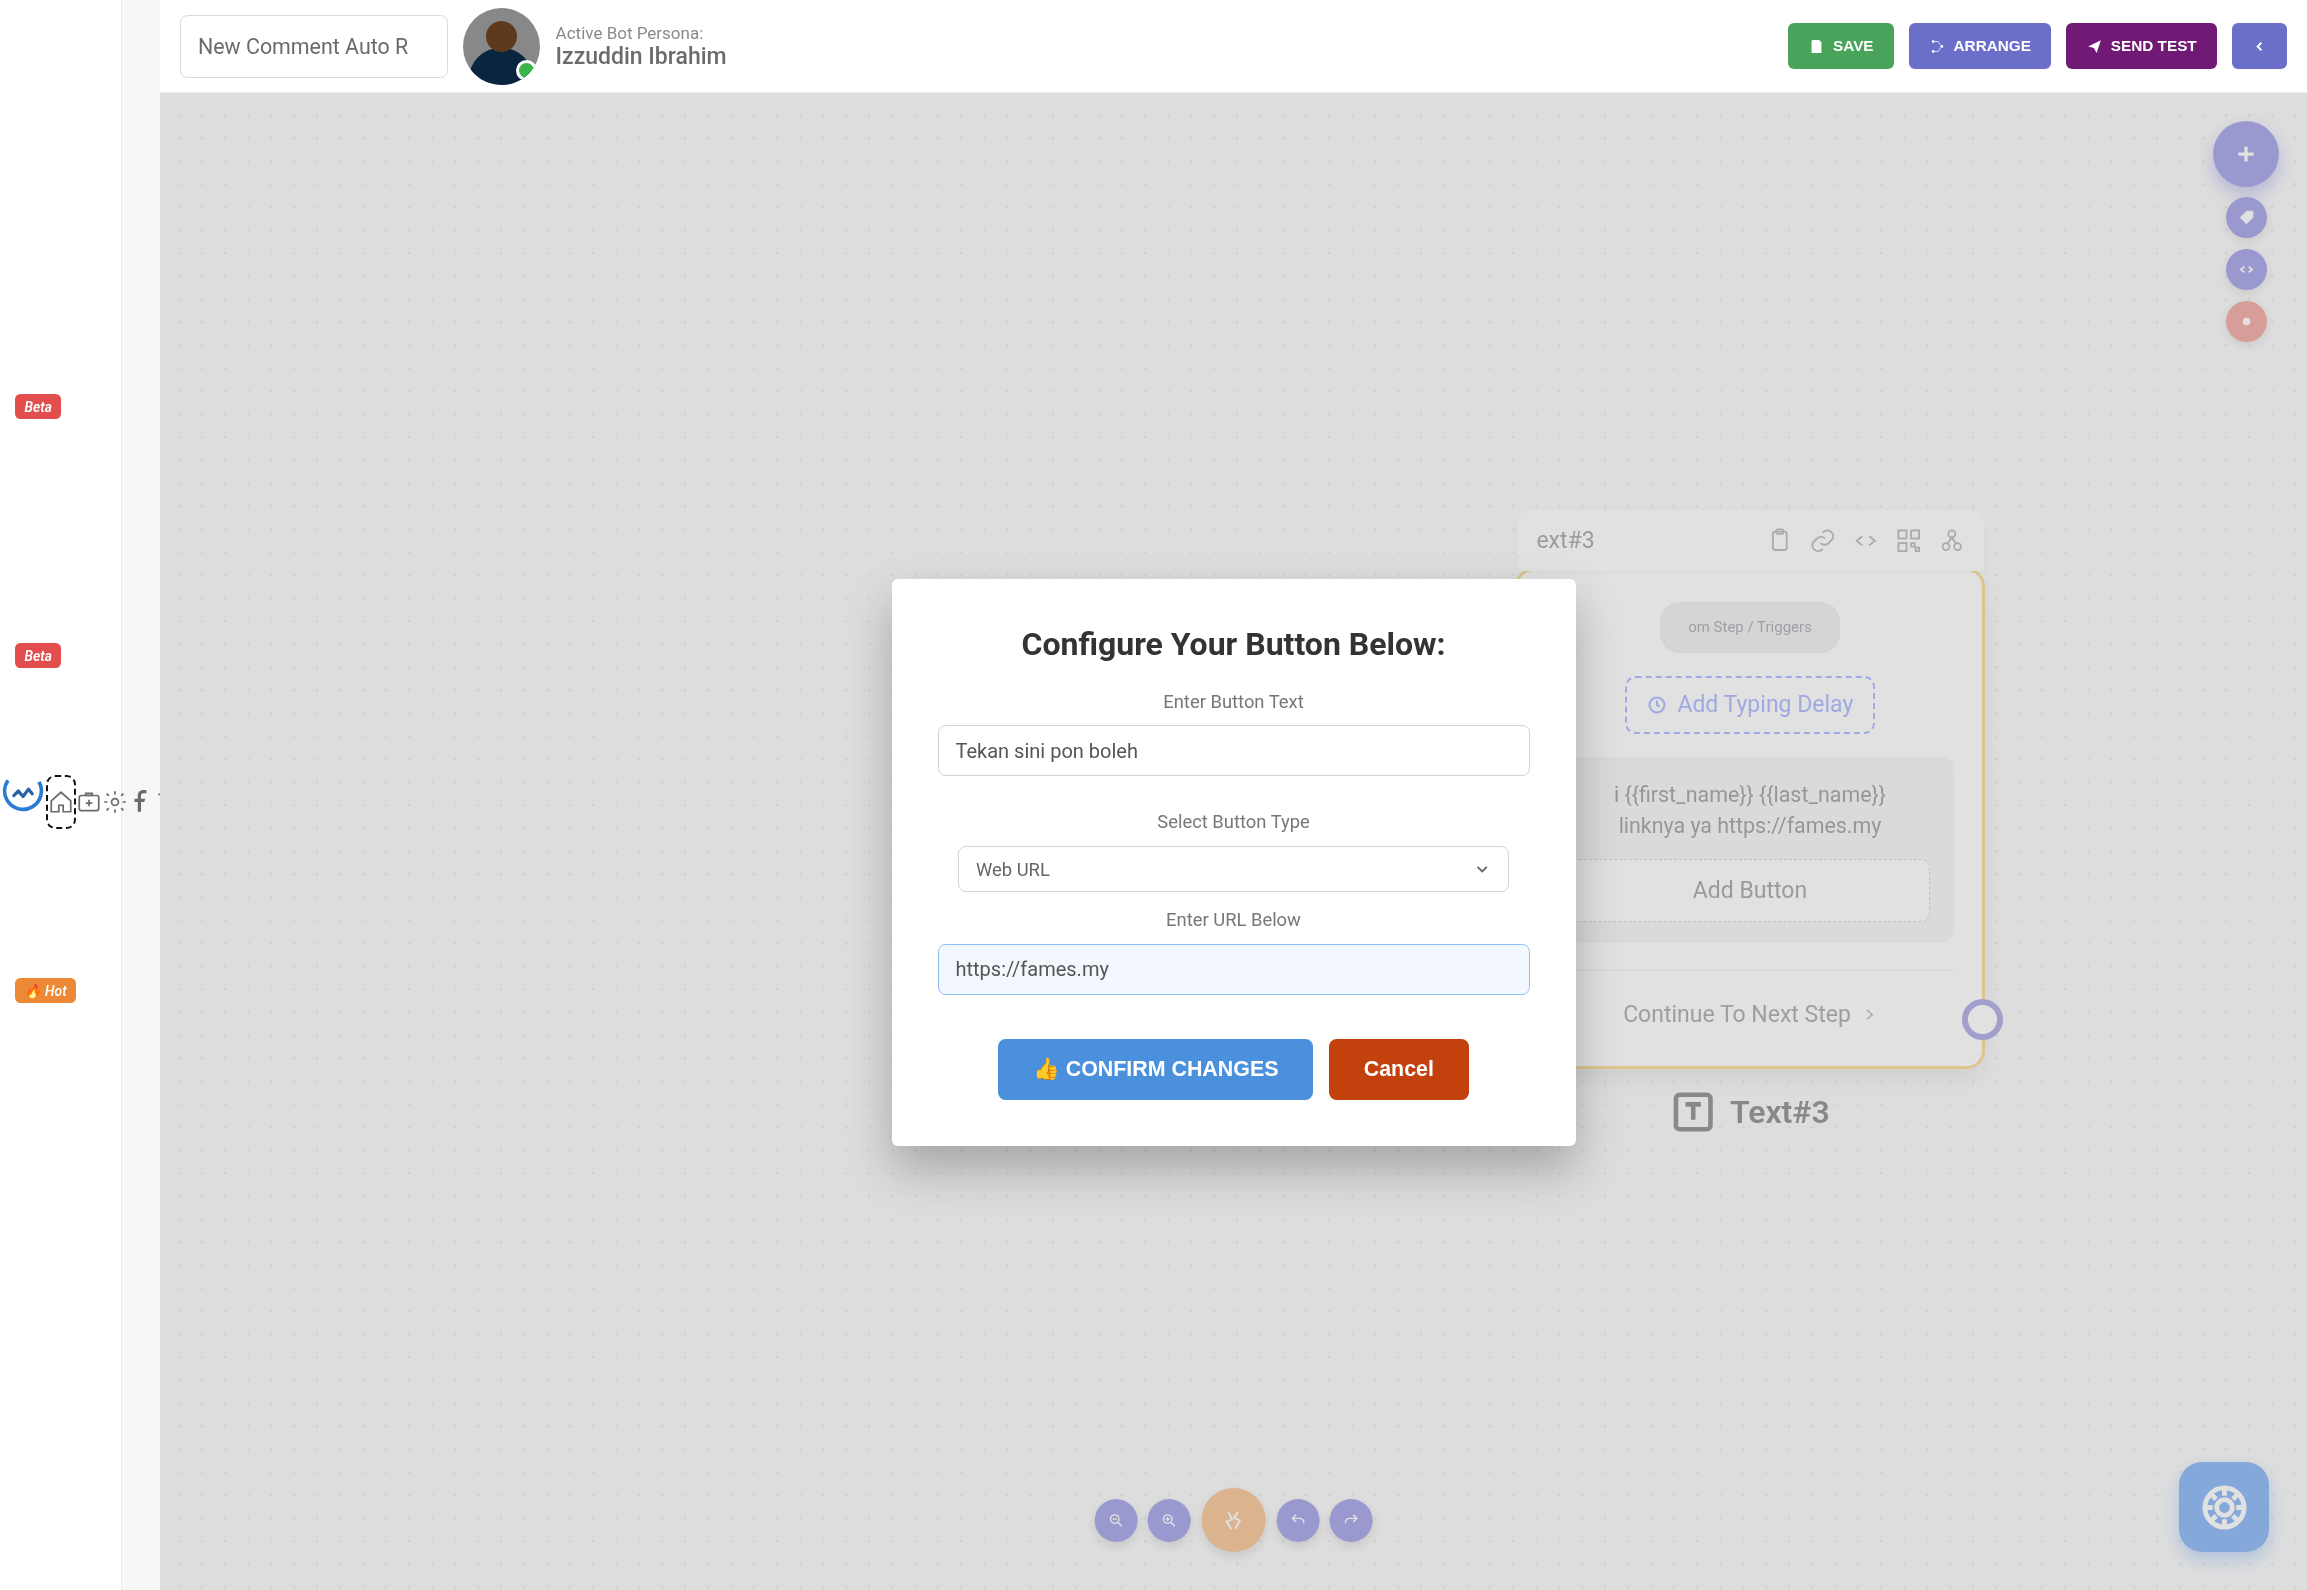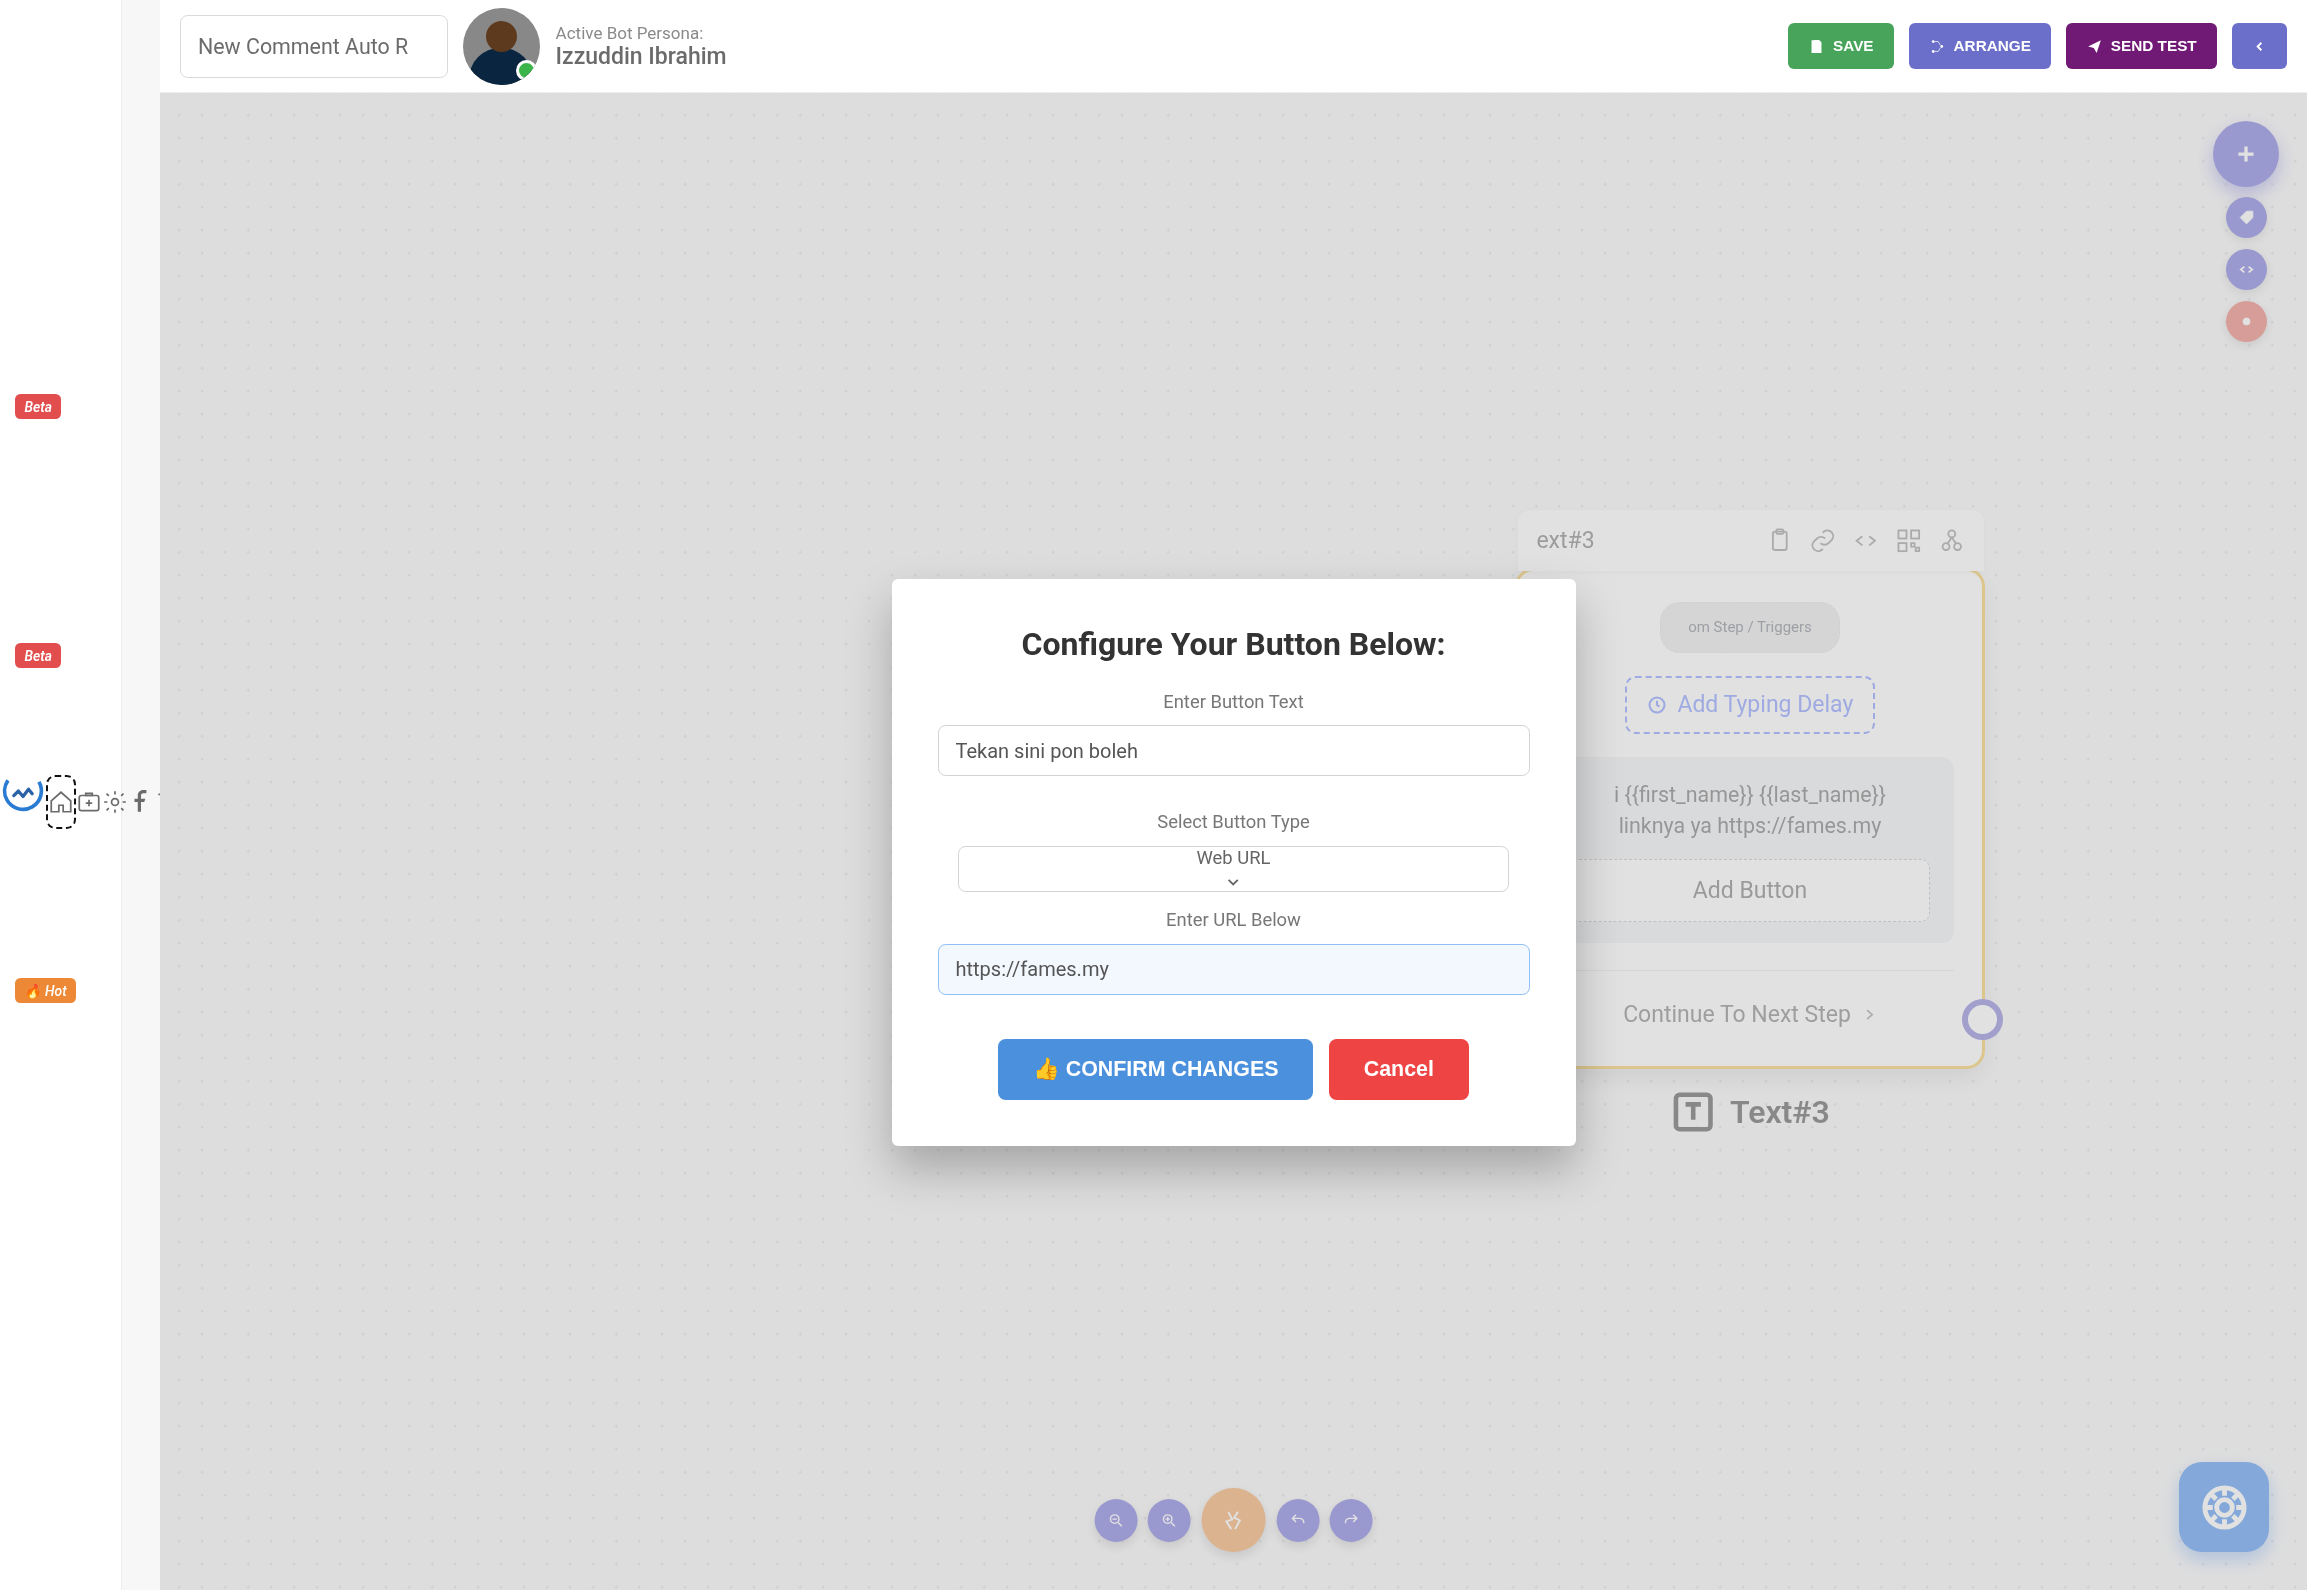--- a/index.html
+++ b/index.html
@@ -90,29 +90,29 @@
   .card-footer-label { position:absolute; left: 50%; transform:translateX(-50%); top: calc(100% + 23px); display:flex; align-items:center; gap:13.8px; font-size:32px; color:#3a3a3a; font-weight:600;}
   .card-footer-label svg { width:46px; height:46px; stroke:#3a3a3a; fill:none; stroke-width:2.4;}
 
   
   .overlay { position:absolute; inset:0; background:rgba(200,200,200,.55); display:flex; align-items:flex-start; justify-content:center; }
   .modal { width: 684px; margin-top: 486px; background:#fff; border-radius:6.1px; box-shadow: 0 23px 46px rgba(0,0,0,.25); padding: 46px 46px 46px 46px; }
   .modal h2 { text-align:center; font-size:32px; font-weight:700; color:#333; margin-bottom:27.6px;}
   .m-label { text-align:center; font-size:18.4px; color:#777; margin-bottom:13.8px;}
   .m-input { width:100%; height:51px; border:0.8px solid #d3d3d3; border-radius:7.7px; font-size:20px; padding: 0 17px; color:#555; font-family:inherit; }
   .m-input.focused { border:1.5px solid #8fbff5; background:#f3f8ff; outline:none; }
-  .m-select { width: 551px; margin: 0 auto; height:46px; border:0.8px solid #d3d3d3; border-radius:7.7px; display:flex; align-items:center; justify-content:space-between; padding: 0 17px; font-size:18.4px; color:#666; background:#fff;flex-direction:column; }
+  .m-select { width: 551px; margin: 0 auto; height:46px; border:0.8px solid #d3d3d3; border-radius:7.7px; display:flex; align-items:center; justify-content:space-between; padding: 0 17px; font-size:18.4px; color:#666; background:#fff; }
   .m-select svg { width:18.4px; height:18.4px; stroke:#666; fill:none; stroke-width:2.4;}
   .m-gap { height:35px; }
   .m-gap2 { height:17px; }
   .m-gap3 { height:44px; }
   .m-btn-row { display:flex; gap:15.3px; justify-content:center;}
   .m-btn { height: 61px; border:none; border-radius:7.7px; font-size:21.4px; font-weight:600; padding: 0 35px; cursor:pointer; display:inline-flex; align-items:center;}
   .m-btn.confirm { background:#4a90dd; color:#fff; }
-  .m-btn.cancel  { background:#ef4444; color:#fff; }
+  .m-btn.cancel  { background:#c2410c; color:#fff; }
   .select-wrap { display:flex; justify-content:center;}
   .url-wrap { display:flex; justify-content:center;}
   .url-input { width:100%; }
 </style>
 </head>
 <body>
 
 <div class="sidebar">
   <div class="logo">
     <svg viewBox="0 0 100 100">

